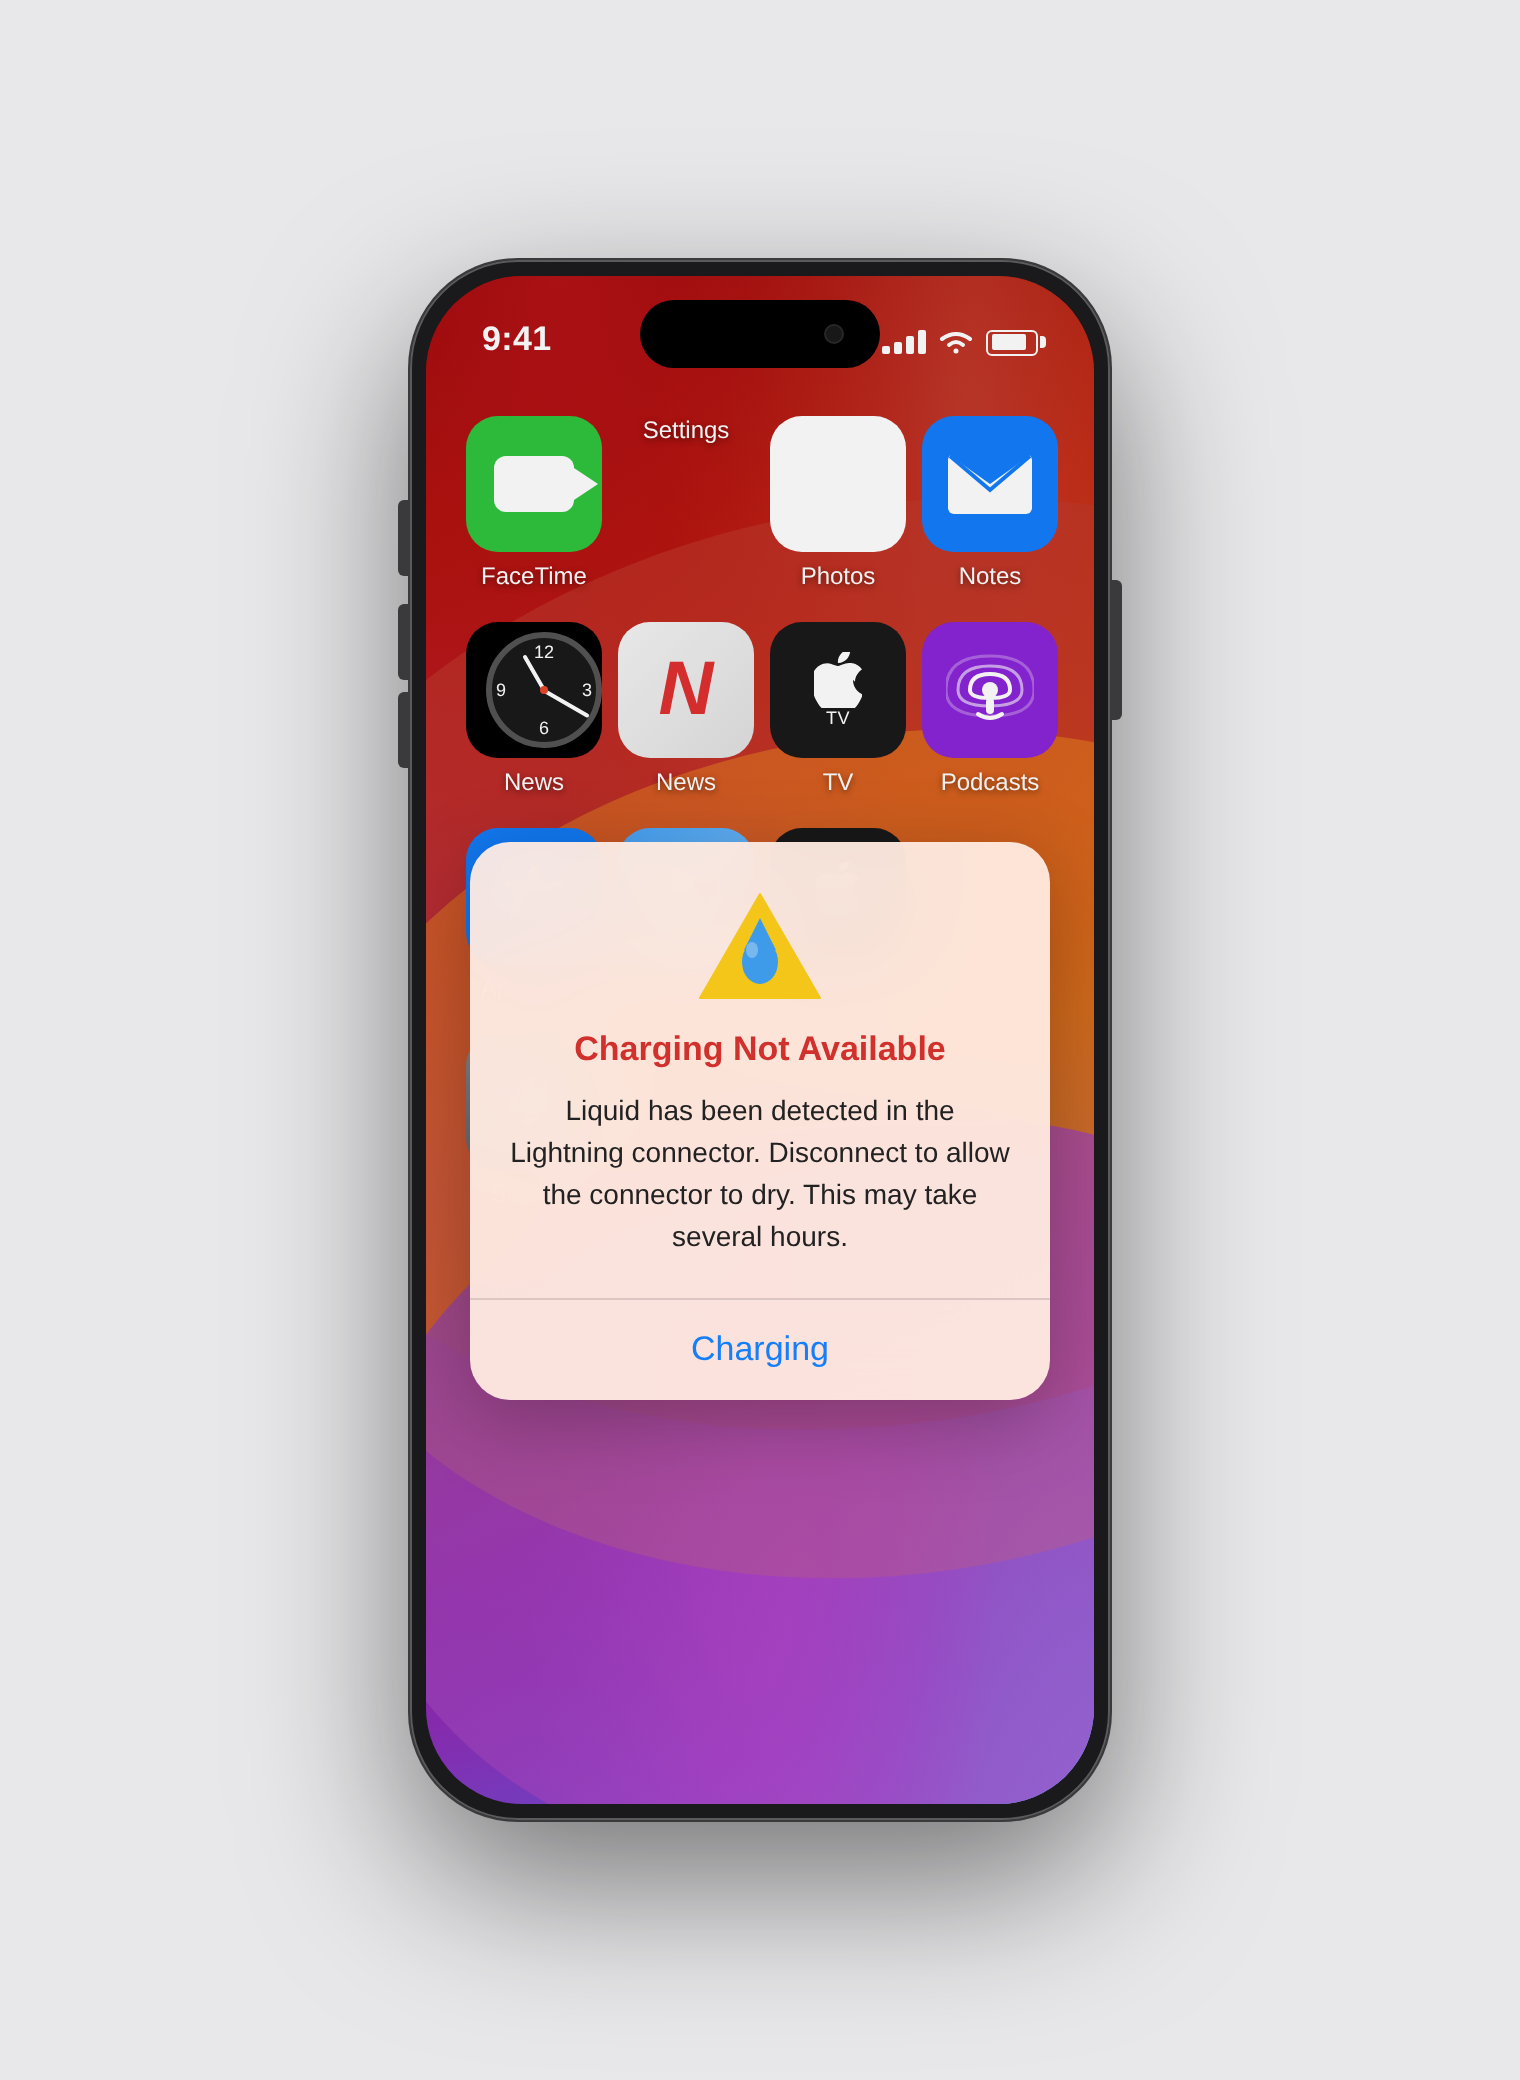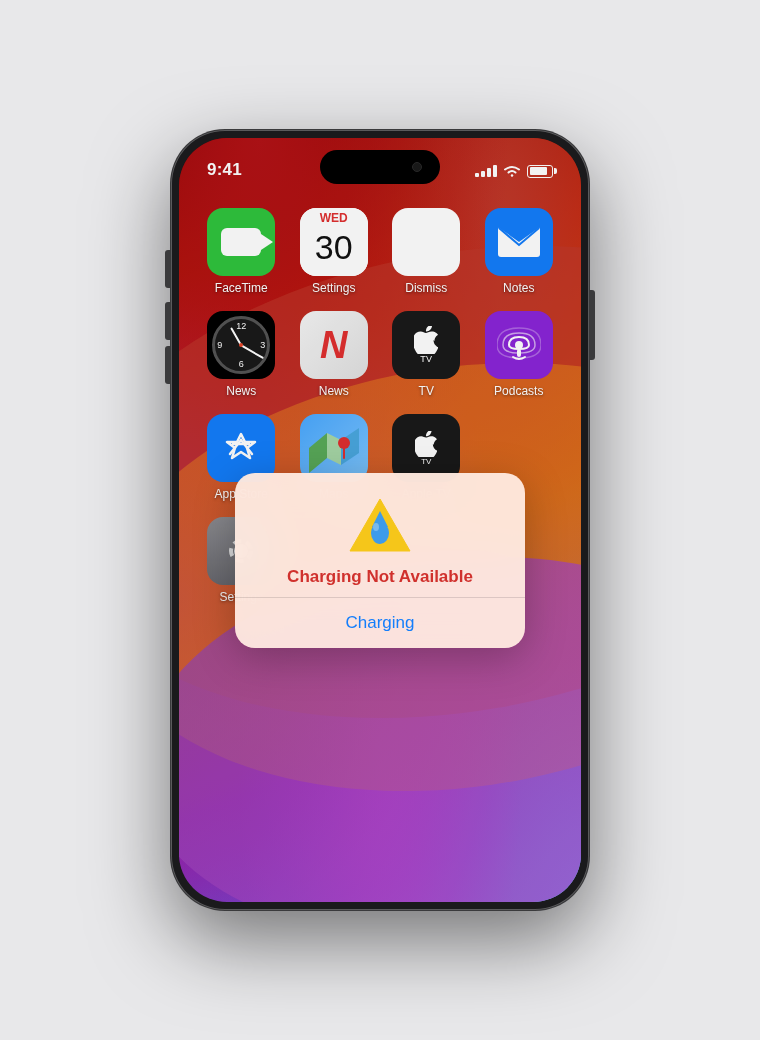--- a/index.html
+++ b/index.html
@@ -8,21 +8,21 @@
       width: 760px;
       height: 1040px;
       background: #e8e8ea;
       display: flex;
       align-items: center;
       justify-content: center;
       font-family: -apple-system, 'SF Pro Display', 'Helvetica Neue', Arial, sans-serif;
     }
 
     .phone-outer {
-      width: 418px;
+      width: 350px;
       height: 780px;
       background: #1a1a1c;
       border-radius: 54px;
       padding: 8px;
       position: relative;
       box-shadow:
         0 0 0 1px #3a3a3c,
         0 30px 80px rgba(0,0,0,0.5),
         inset 0 0 0 1px #5a5a5c;
     }
@@ -459,20 +459,21 @@
       height: 3px;
       background: #ccc;
       flex: 1;
       border-radius: 2px;
     }
 
     
     .icon-clock {
       background: #000;
       border-radius: 16px;
+      justify-content: flex-end;
     }
 
     .clock-face {
       width: 58px;
       height: 58px;
       border-radius: 50%;
       background: #1a1a1a;
       border: 3px solid #555;
       position: relative;
       display: flex;
@@ -679,45 +680,39 @@
     <div class="app-grid">
 
       <div class="app-item">
         <div class="app-icon icon-facetime">
           <div class="facetime-shape"></div>
         </div>
         <span class="app-label">FaceTime</span>
       </div>
 
       <div class="app-item">
-        <div class="app-icon icon-calendar" style="padding:0;">
-          <div class="calendar-inner">
-            <div class="calendar-header">WED</div>
-            <div class="calendar-date">30</div>
-          </div>
-        </div>
         <span class="app-label">Settings</span>
       </div>
 
       <div class="app-item">
         <div class="app-icon icon-photos">
           <svg width="46" height="46" viewBox="0 0 46 46">
 
             <circle cx="23" cy="10" rx="6" ry="9" fill="#f7594a" transform="rotate(0 23 23)" opacity="0.9"></circle>
             <circle cx="23" cy="10" rx="6" ry="9" fill="#f9a033" transform="rotate(45 23 23)" opacity="0.9"></circle>
             <circle cx="23" cy="10" rx="6" ry="9" fill="#f9e034" transform="rotate(90 23 23)" opacity="0.9"></circle>
             <circle cx="23" cy="10" rx="6" ry="9" fill="#5dc63f" transform="rotate(135 23 23)" opacity="0.9"></circle>
             <circle cx="23" cy="10" rx="6" ry="9" fill="#39b3e0" transform="rotate(180 23 23)" opacity="0.9"></circle>
             <circle cx="23" cy="10" rx="6" ry="9" fill="#4a73e0" transform="rotate(225 23 23)" opacity="0.9"></circle>
             <circle cx="23" cy="10" rx="6" ry="9" fill="#8c4ae0" transform="rotate(270 23 23)" opacity="0.9"></circle>
             <circle cx="23" cy="10" rx="6" ry="9" fill="#e04a8c" transform="rotate(315 23 23)" opacity="0.9"></circle>
             <circle cx="23" cy="23" r="6" fill="white" opacity="0.9"></circle>
           </svg>
         </div>
-        <span class="app-label">Dismiss</span>
+        <span class="app-label">Photos</span>
       </div>
 
 
       <div class="app-item">
         <div class="app-icon icon-mail">
           <div class="mail-envelope">
             <div class="mail-flap"></div>
             <svg style="position:absolute;top:0;left:0;width:100%;height:100%;" viewBox="0 0 42 30">
               <polyline points="1,1 21,18 41,1" fill="none" stroke="#147EFB" stroke-width="2"></polyline>
             </svg>
@@ -840,20 +835,21 @@
 
               <ellipse cx="32" cy="36" rx="9" ry="11" fill="#3d9be9"></ellipse>
               <polygon points="32,14 24,30 40,30" fill="#3d9be9"></polygon>
 
               <ellipse cx="28" cy="30" rx="3" ry="4" fill="rgba(255,255,255,0.3)"></ellipse>
             </svg>
           </div>
         </div>
 
         <div class="alert-title">Charging Not Available</div>
+        <div class="alert-message">Liquid has been detected in the Lightning connector. Disconnect to allow the connector to dry. This may take several hours.</div>
 
         <div class="alert-divider"></div>
         <button class="alert-dismiss">Charging</button>
       </div>
     </div>
 
   </div>
 </div>
 
 </body></html>

